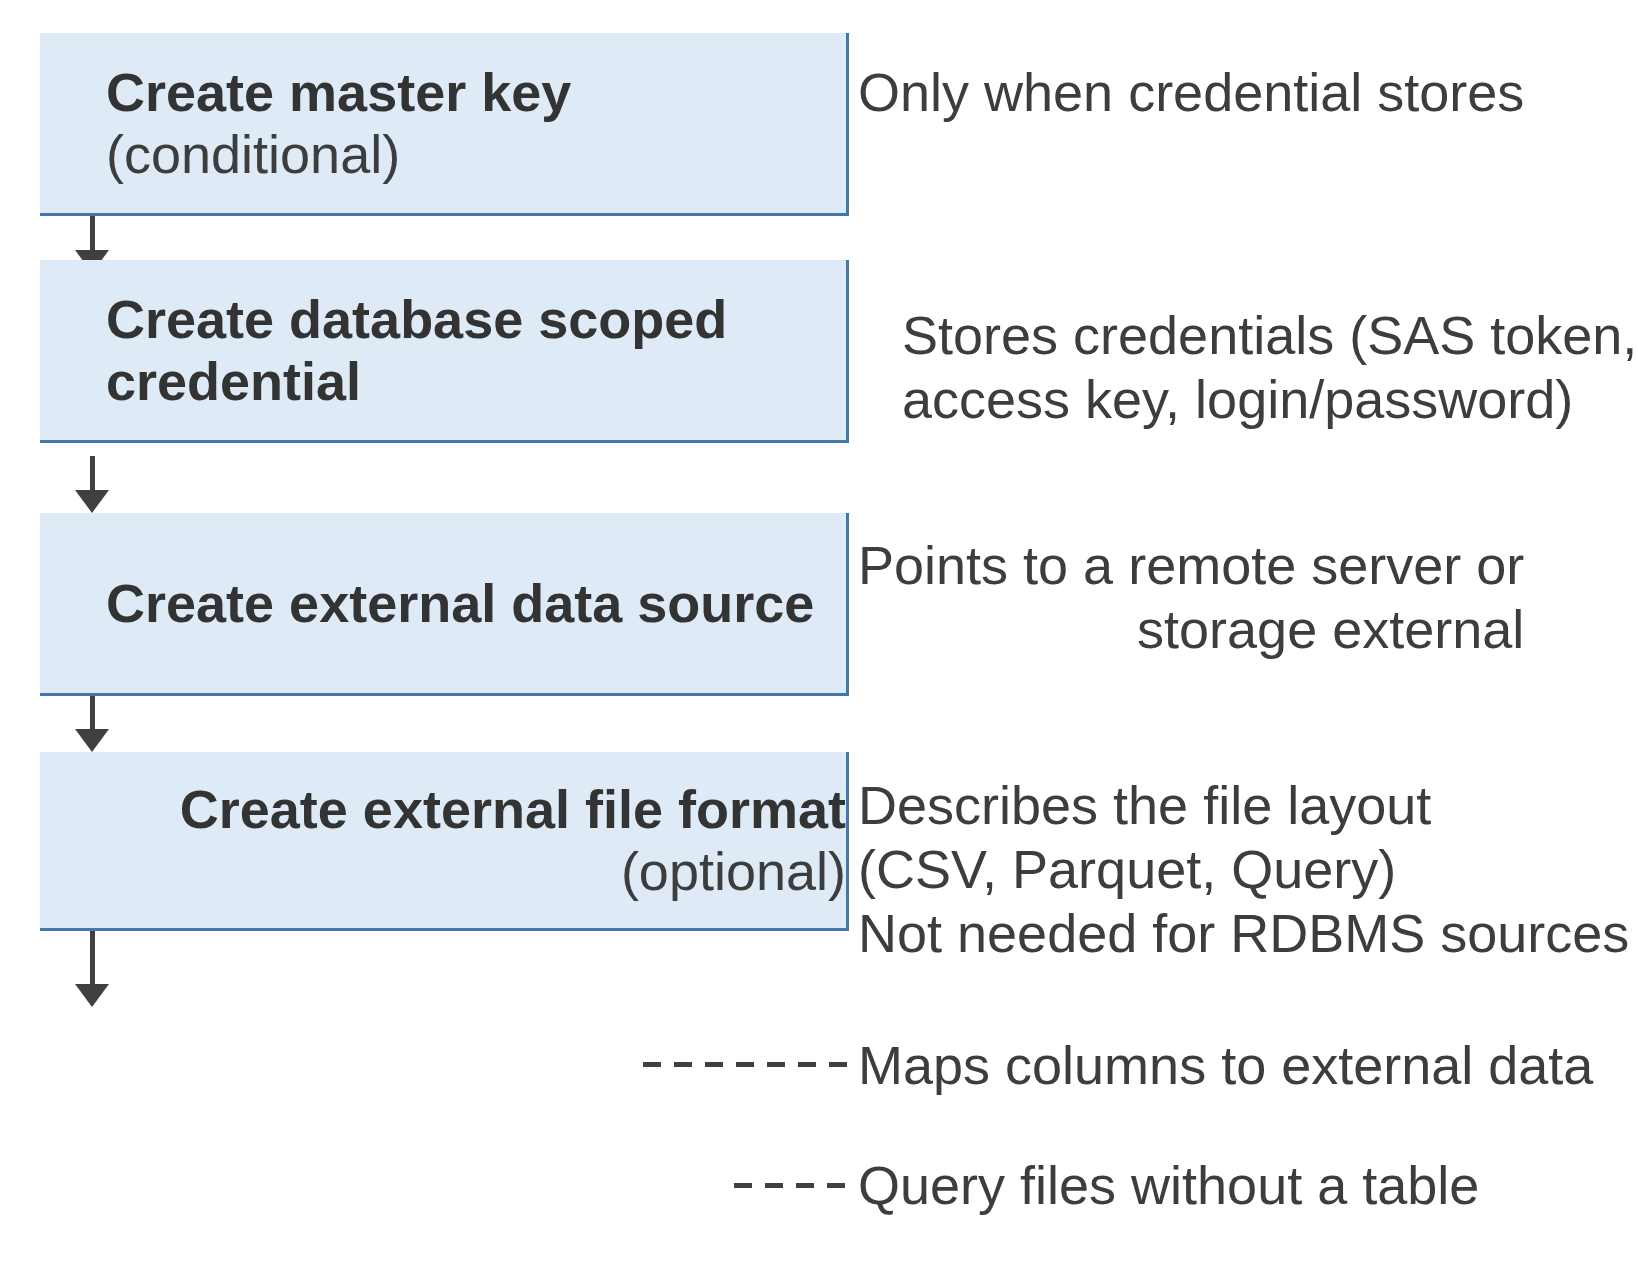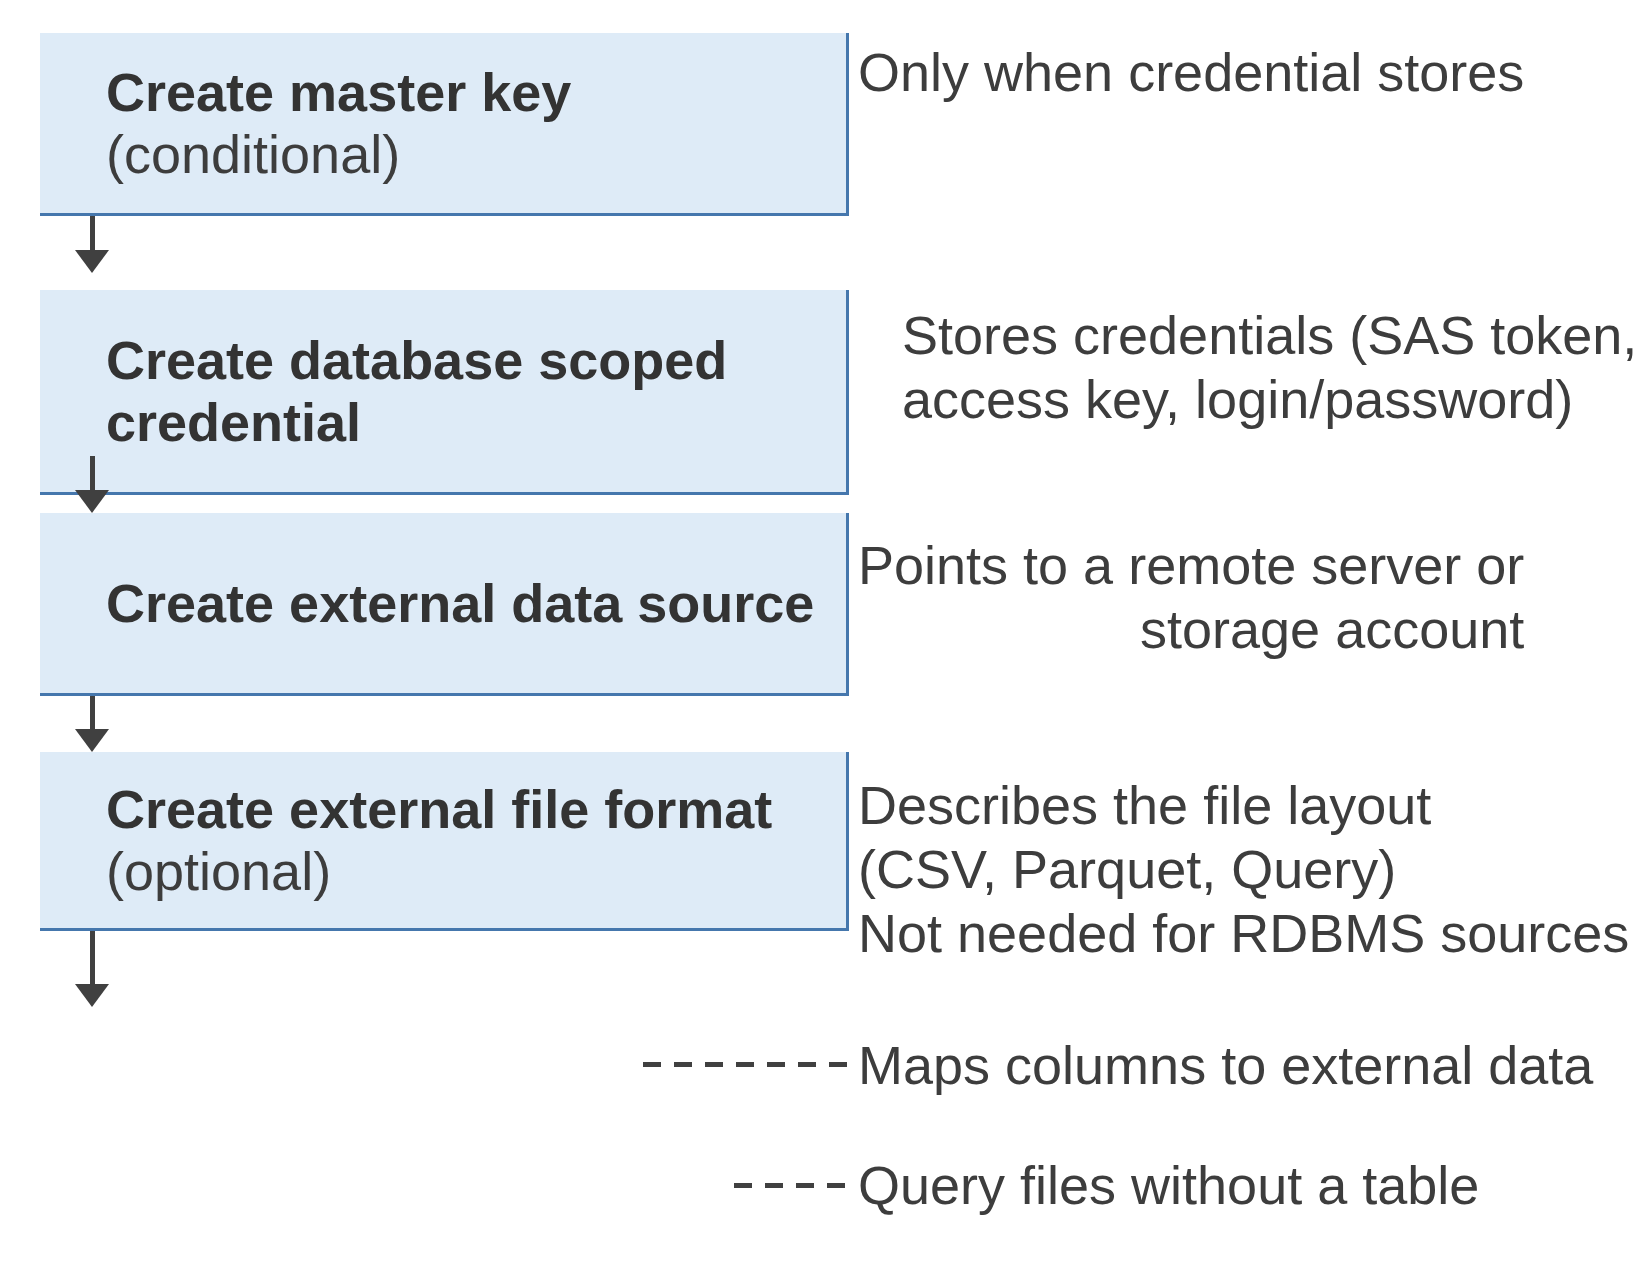--- a/index.html
+++ b/index.html
@@ -34,23 +34,23 @@
     font-size: 54px;
     line-height: 62px;
     white-space: nowrap;
     color: var(--text, #3d3d3d);
   }
   .box .b {
     font-weight: 700;
     color: var(--title-text, #333333);
   }
   #box1 { top: 33px;   height: 183px; }
-  #box2 { top: 290px;  height: 205px; }
+  #box2 { top: 260px;  height: 183px; }
   #box3 { top: 513px;  height: 183px; }
-  #box4 { top: 752px;  height: 179px; }
+  #box4 { top: 752px;  height: 179px; text-align: right; }
   #box5 { top: 1007px; height: 241px; }
 
   
   .arrow {
     position: absolute;
     left: 75px;
     width: 34px;
   }
   .arrow .stem {
     position: absolute;
@@ -79,21 +79,21 @@
   .note {
     position: absolute;
     left: 858px;
   }
   .note .nline {
     font-size: 54px;
     line-height: 64px;
     white-space: nowrap;
     color: var(--text, #3d3d3d);
   }
-  #note1 { top: 40px; }
+  #note1 { top: 60px; }
   #note2 { top: 303px; margin-left: 44px; }
   #note3 { top: 533px; text-align: right; }
   #note4 { top: 773px; }
   #note5 { top: 1033px; }
   #note6 { top: 1153px; }
 
   
   .connector {
     position: absolute;
     height: 5px;
@@ -158,21 +158,21 @@
     <div class="nline">Only when credential stores</div>
   </div>
 
   <div class="note" id="note2">
     <div class="nline">Stores credentials (SAS token,</div>
     <div class="nline">access key, login/password)</div>
   </div>
 
   <div class="note" id="note3">
     <div class="nline">Points to a remote server or</div>
-    <div class="nline">storage account</div>
+    <div class="nline">storage external</div>
   </div>
 
   <div class="note" id="note4">
     <div class="nline">Describes the file layout</div>
     <div class="nline">(CSV, Parquet, Query)</div>
     <div class="nline">Not needed for RDBMS sources</div>
   </div>
 
   <div class="note" id="note5">
     <div class="nline">Maps columns to external data</div>

